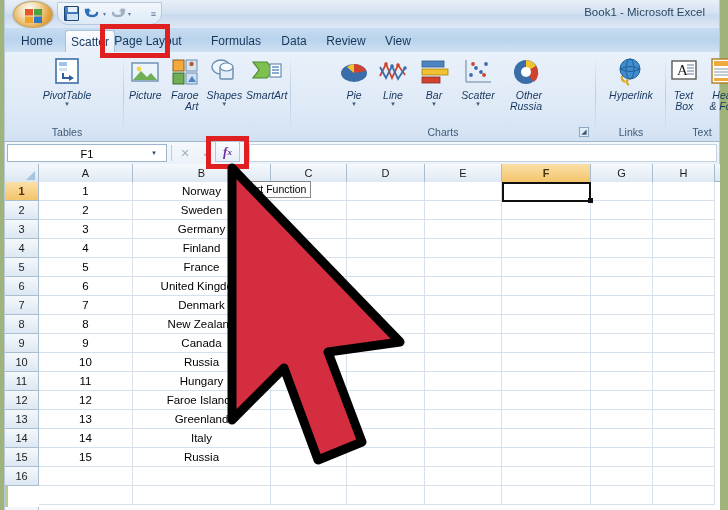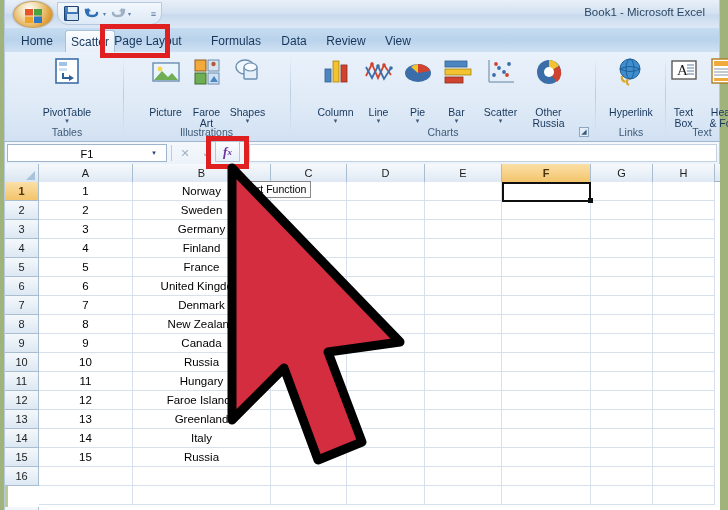--- a/index.html
+++ b/index.html
@@ -96,22 +96,22 @@
     position: absolute; bottom: 3px; right: 4px; width: 10px; height: 10px;
     border: 1px solid #8ca7c2; background: #e3edf8; cursor: pointer;
     font-size: 7px; color: #3d5a78; line-height: 8px; text-align: center;
   }
   .bigbtn {
     width: 52px; display: flex; flex-direction: column; align-items: center;
     cursor: pointer; padding-top: 2px;
   }
   .bigbtn .ico { width: 32px; height: 32px; position: relative; }
   .bigbtn .lbl {
-    font-size: 10.5px; color: #16365c; text-align: center; line-height: 11px;
-    margin-top: 19px; white-space: pre-line;
+    font-size: 10.5px; color: #16365c; text-align: right; line-height: 11px;
+    margin-top: 2px; white-space: pre-line; font-style: italic;
   }
   .bigbtn .arr { font-size: 7px; color: #3d5a78; line-height: 6px; }
 
   
   .fbar {
     position: absolute; left: 4px; top: 142px; width: 716px; height: 38px;
     background: linear-gradient(to bottom, #f4f8fc, #e6eef7);
     border-left: 1px solid #b7c9dd; border-right: 1px solid #b7c9dd;
   }
   .namebox {
@@ -343,61 +343,61 @@
           <div class="ico">
             <svg viewBox="0 0 32 32" width="32" height="32">
               <ellipse cx="13" cy="11" rx="9" ry="7" fill="#eef5fb" stroke="#6a8db0" stroke-width="1.4"></ellipse>
               <rect x="12" y="11" width="13" height="12" rx="1" fill="#e4eef8" stroke="#6a8db0" stroke-width="1.4"></rect>
               <ellipse cx="18.5" cy="11" rx="6.5" ry="4" fill="#f7fbfe" stroke="#6a8db0" stroke-width="1.2"></ellipse>
             </svg>
           </div>
           <div class="lbl">Shapes</div>
           <div class="arr">▾</div>
         </div>
-      </div>
-      <div class="group-label">Illustrations</div>
+        <div class="bigbtn" style="width:44px">
+          <div class="ico">
+            <svg viewBox="0 0 32 32" width="32" height="32">
+              <path d="M2 6 L16 6 L22 14 L16 22 L2 22 L8 14 Z" fill="#7ec04f" stroke="#4b8a2e" stroke-width="1.2"></path>
+              <rect x="19" y="8" width="11" height="13" fill="#ffffff" stroke="#6a8db0" stroke-width="1.2"></rect>
+              <line x1="21" y1="11" x2="28" y2="11" stroke="#5a89b5" stroke-width="1.4"></line>
+              <line x1="21" y1="14" x2="28" y2="14" stroke="#5a89b5" stroke-width="1.4"></line>
+              <line x1="21" y1="17" x2="28" y2="17" stroke="#5a89b5" stroke-width="1.4"></line>
+            </svg>
+          </div>
+          <div class="lbl">SmartArt</div>
+        </div>
+      </div>
     </div>
     <div class="group-div" style="left:285px"></div>
 
     <div class="group" style="left:288px;width:300px">
       <div class="group-inner">
-        <div class="bigbtn" style="width:44px">
-          <div class="ico">
-            <svg viewBox="0 0 32 32" width="32" height="32">
-              <rect x="5" y="13" width="6" height="13" fill="#4d85c0" stroke="#2d5c91" stroke-width=".8"></rect>
-              <rect x="13" y="5" width="6" height="21" fill="#f2c230" stroke="#a8860f" stroke-width=".8"></rect>
-              <rect x="21" y="9" width="6" height="17" fill="#d0432f" stroke="#8e2b1c" stroke-width=".8"></rect>
-            </svg>
-          </div>
-          <div class="lbl">Column</div>
+        <div class="bigbtn" style="width:36px">
+          <div class="ico">
+            <svg viewBox="0 0 32 32" width="32" height="32">
+              <ellipse cx="16" cy="17" rx="13" ry="9" fill="#3b6ea8"></ellipse>
+              <path d="M16 17 L16 8 A13 9 0 0 1 28 15 Z" fill="#d0432f"></path>
+              <path d="M16 17 L9 11 A13 9 0 0 1 16 8 Z" fill="#f2c230"></path>
+            </svg>
+          </div>
+          <div class="lbl">Pie</div>
           <div class="arr">▾</div>
         </div>
         <div class="bigbtn" style="width:40px">
           <div class="ico">
             <svg viewBox="0 0 32 32" width="32" height="32">
               <polyline points="3,20 9,8 15,22 21,9 28,19" fill="none" stroke="#d0432f" stroke-width="1.8"></polyline>
               <polyline points="3,11 9,22 15,10 21,23 28,12" fill="none" stroke="#3b6ea8" stroke-width="1.8"></polyline>
               <circle cx="9" cy="8" r="1.8" fill="#d0432f"></circle>
                 <circle cx="21" cy="9" r="1.8" fill="#d0432f"></circle>
               <circle cx="15" cy="10" r="1.8" fill="#3b6ea8"></circle>
                 <circle cx="28" cy="12" r="1.8" fill="#3b6ea8"></circle>
             </svg>
           </div>
           <div class="lbl">Line</div>
-          <div class="arr">▾</div>
-        </div>
-        <div class="bigbtn" style="width:36px">
-          <div class="ico">
-            <svg viewBox="0 0 32 32" width="32" height="32">
-              <ellipse cx="16" cy="17" rx="13" ry="9" fill="#3b6ea8"></ellipse>
-              <path d="M16 17 L16 8 A13 9 0 0 1 28 15 Z" fill="#d0432f"></path>
-              <path d="M16 17 L9 11 A13 9 0 0 1 16 8 Z" fill="#f2c230"></path>
-            </svg>
-          </div>
-          <div class="lbl">Pie</div>
           <div class="arr">▾</div>
         </div>
         <div class="bigbtn" style="width:40px">
           <div class="ico">
             <svg viewBox="0 0 32 32" width="32" height="32">
               <rect x="4" y="5" width="22" height="6" fill="#4d85c0" stroke="#2d5c91" stroke-width=".8"></rect>
               <rect x="4" y="13" width="26" height="6" fill="#f2c230" stroke="#a8860f" stroke-width=".8"></rect>
               <rect x="4" y="21" width="18" height="6" fill="#d0432f" stroke="#8e2b1c" stroke-width=".8"></rect>
             </svg>
           </div>

